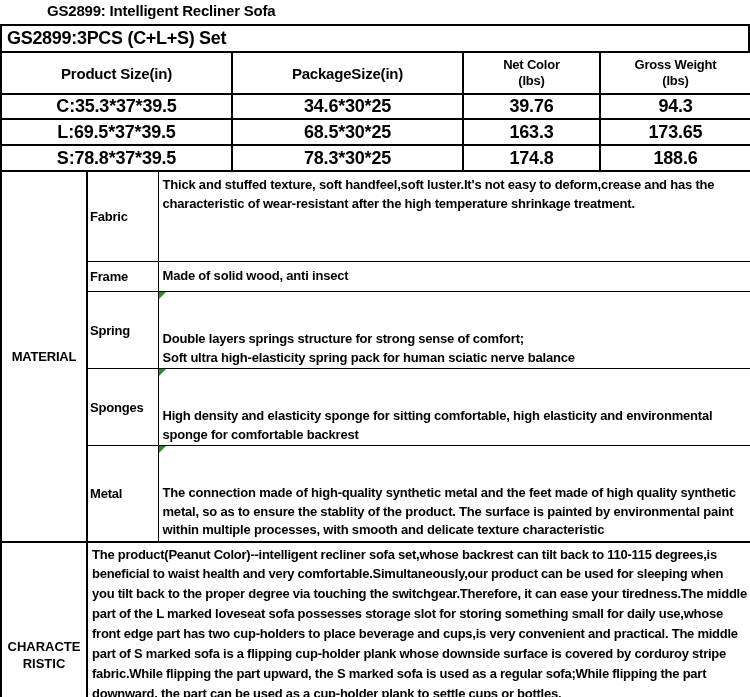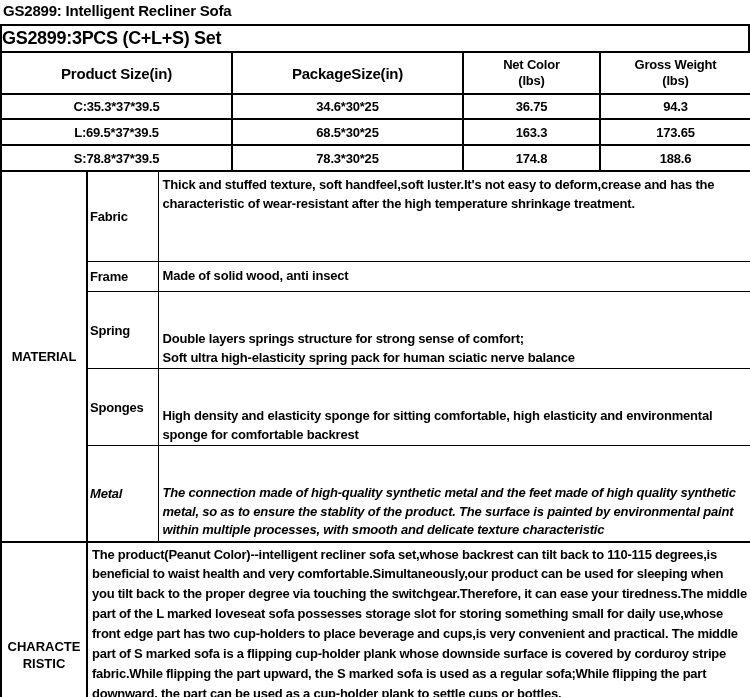--- a/index.html
+++ b/index.html
@@ -21,71 +21,72 @@
     background:var(--background);
     overflow:hidden;
     font-weight:bold;
   }
   .title-bar{
     height:22px;
     padding:2px 0 0 3px;
     font-size:15px;
     letter-spacing:-0.2px;
     white-space:nowrap;
+    margin-left:44px;
   }
   table{
     border-collapse:collapse;
     width:750px;
     table-layout:fixed;
   }
   table + table{margin-top:-2px;}
   td{
     border:2px solid var(--border);
     padding:0;
     overflow:hidden;
     vertical-align:middle;
     color:var(--text);
   }
   
   .set-header-cell{
     height:25px;
     font-size:18px;
+    padding-left:5px;
     letter-spacing:-0.3px;
   }
   
   .size-table td{text-align:center;}
   .size-table .hdr-row td{height:40px;border-radius:6px;}
   .hdr-main{font-size:15px;letter-spacing:-0.2px;}
   .hdr-weight{font-size:13px;line-height:16px;letter-spacing:-0.2px;}
-  .size-table .data-row td{height:23px;font-size:13px;letter-spacing:-0.2px;}
+  .size-table .data-row td{height:23px;font-size:18px;letter-spacing:-0.2px;}
   .size-table .data-row-l td,
   .size-table .data-row-s td{height:24px;}
   
   .mat-table td{font-size:13px;letter-spacing:-0.2px;}
   .mat-table .inner{border-width:1px;}
   .mat-table td.outer-right{border-right-width:2px;}
   .mat-table tr:first-child td{border-top-width:2px;}
-  .mat-table tr:last-child td{border-bottom-width:2px;font-style:italic;}
+  .mat-table tr:last-child td{border-bottom-width:2px;}
   .section-label-cell{
     text-align:center;
     font-size:13px;
     border-left-width:2px !important;
     border-bottom-width:2px !important;
   }
   .mat-label{
     padding-left:2px;
     vertical-align:middle;
   }
   .mat-desc{
     position:relative;
     padding:1px 3px 1px 4px;
     line-height:18.5px;
     white-space:pre-line;
     vertical-align:middle;
-    border-radius:17px;
   }
   .mat-desc.top{vertical-align:top;padding-top:4px;}
   .row-fabric td{height:84px;}
   .row-frame td{height:27px;}
   .row-spring td{height:52px;}
   .row-sponges td{height:44px;}
   .row-metal td{height:79px;}
   .note-marker{
     position:absolute;
     top:0;left:0;
@@ -143,21 +144,21 @@
         <div class="hdr-weight">(lbs)</div>
       </td>
       <td>
         <div class="hdr-weight">Gross Weight</div>
         <div class="hdr-weight">(lbs)</div>
       </td>
     </tr>
     <tr class="data-row data-row-c">
       <td>C:35.3*37*39.5</td>
       <td>34.6*30*25</td>
-      <td>36.75</td>
+      <td>39.76</td>
       <td>94.3</td>
     </tr>
     <tr class="data-row data-row-l">
       <td>L:69.5*37*39.5</td>
       <td>68.5*30*25</td>
       <td>163.3</td>
       <td>173.65</td>
     </tr>
     <tr class="data-row data-row-s">
       <td>S:78.8*37*39.5</td>

